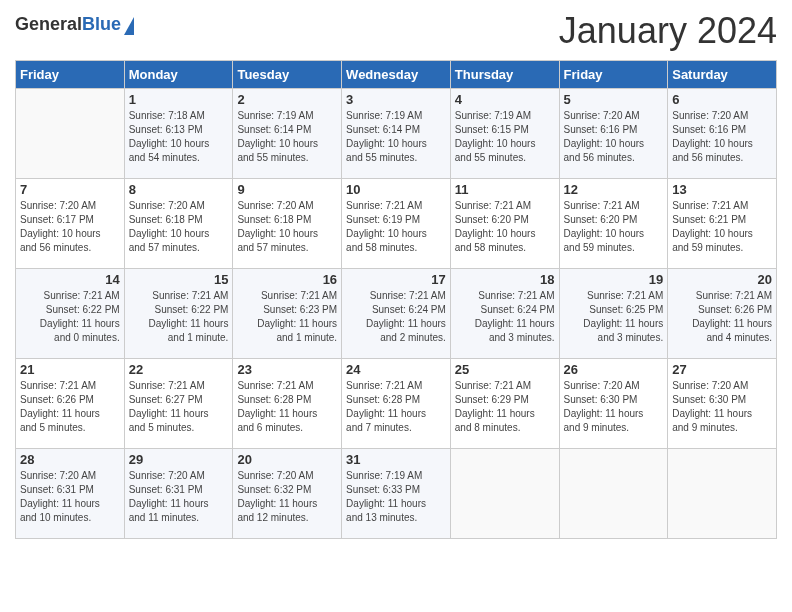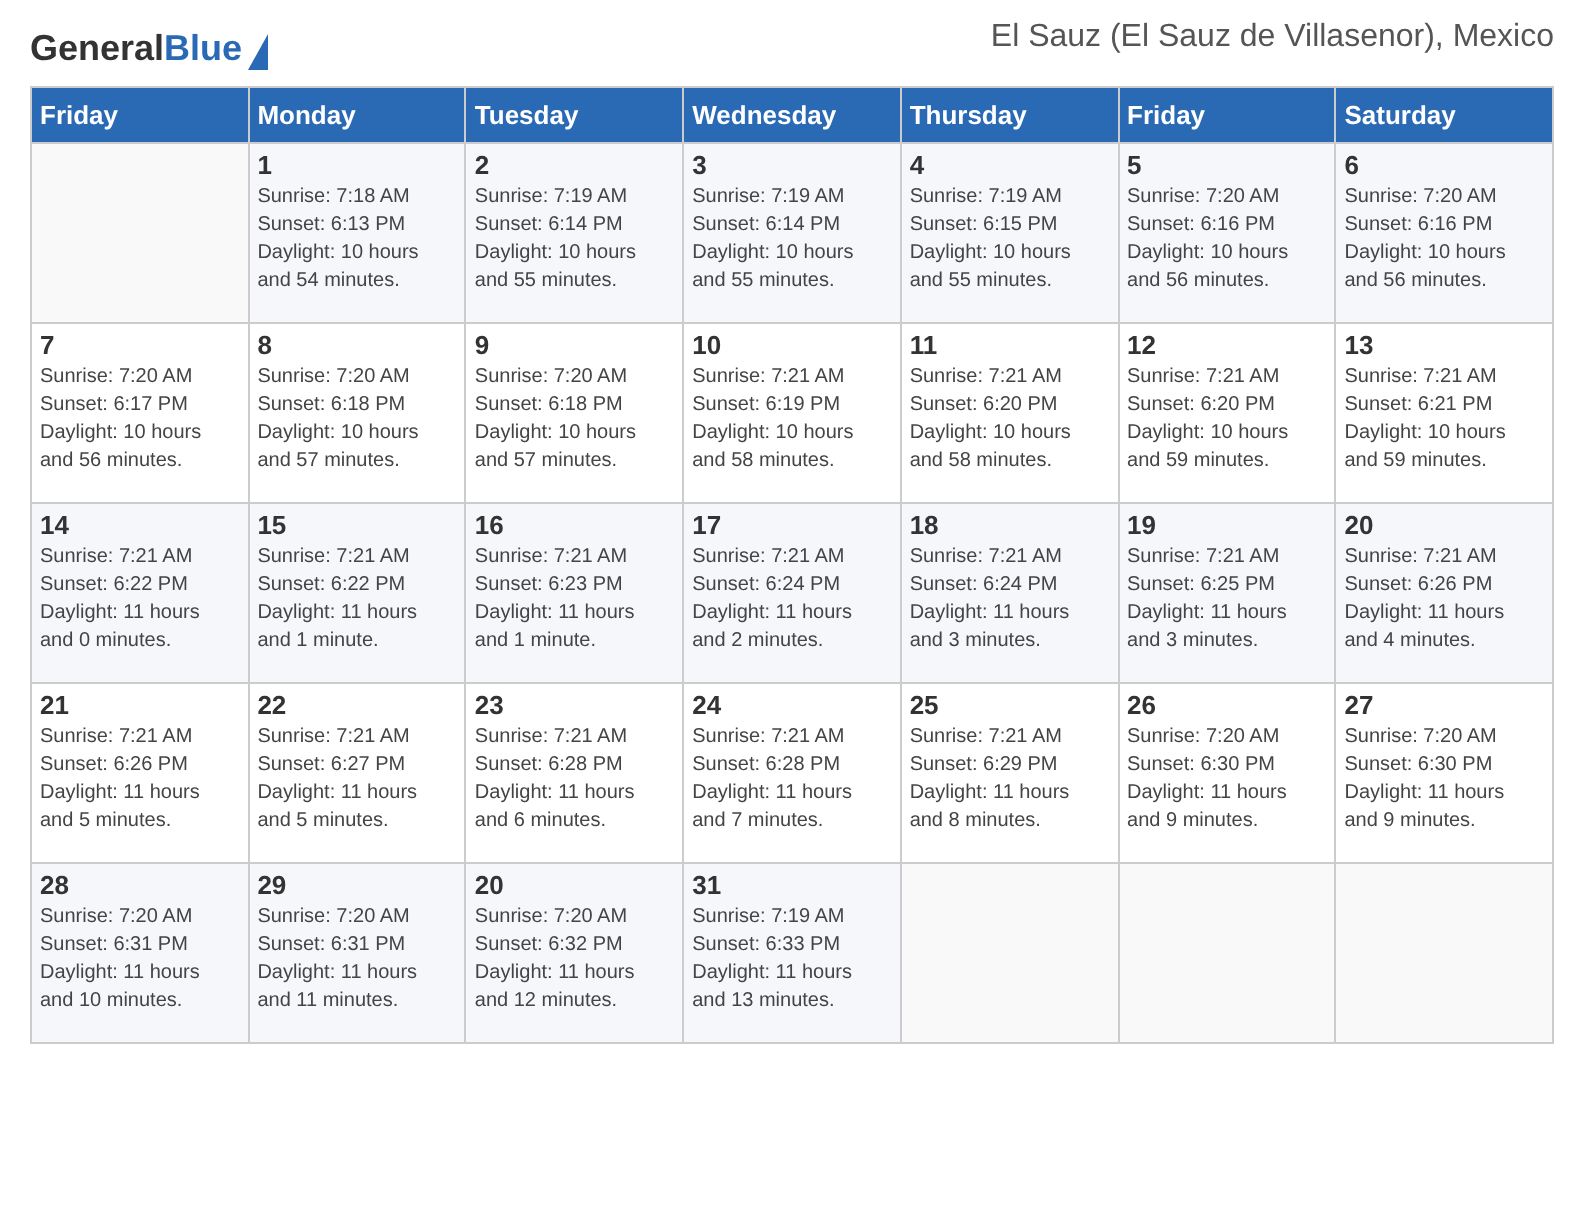--- a/index.html
+++ b/index.html
@@ -94,40 +94,40 @@
     }
     
     .calendar tr:nth-child(odd) td:not(.empty) {
       background: #fff;
     }
     .calendar tr:nth-child(even) td:not(.empty) {
       background: #f5f5f5;
     }
     .row-2 td { background: #f5f7fb !important; }
     .row-3 td { background: #fff !important; }
-    .row-4 td { background: #f5f7fb !important; }
+    .row-4 td { background: #f5f7fb !important; text-align: right; }
     .row-5 td { background: #fff !important; }
     .row-6 td { background: #f5f7fb !important; }
     .row-2 td.empty, .row-3 td.empty, .row-4 td.empty, .row-5 td.empty, .row-6 td.empty {
       background: #f9f9f9 !important;
     }
   </style>
 </head>
 <body>
 
 <div class="header">
   <div class="logo">
     <div class="logo-text">
       <span class="logo-general">General</span>
       <span class="logo-blue">Blue</span>
     </div>
     <div class="logo-triangle"></div>
   </div>
   <div class="title-section">
-    <div class="location-title">El Sauz (El Sauz de Villasenor), Mexico</div>
+    <div class="month-title">January 2024</div>
   </div>
 </div>
 
 <table class="calendar">
   <thead>
     <tr>
       <th>Friday</th>
       <th>Monday</th>
       <th>Tuesday</th>
       <th>Wednesday</th>

